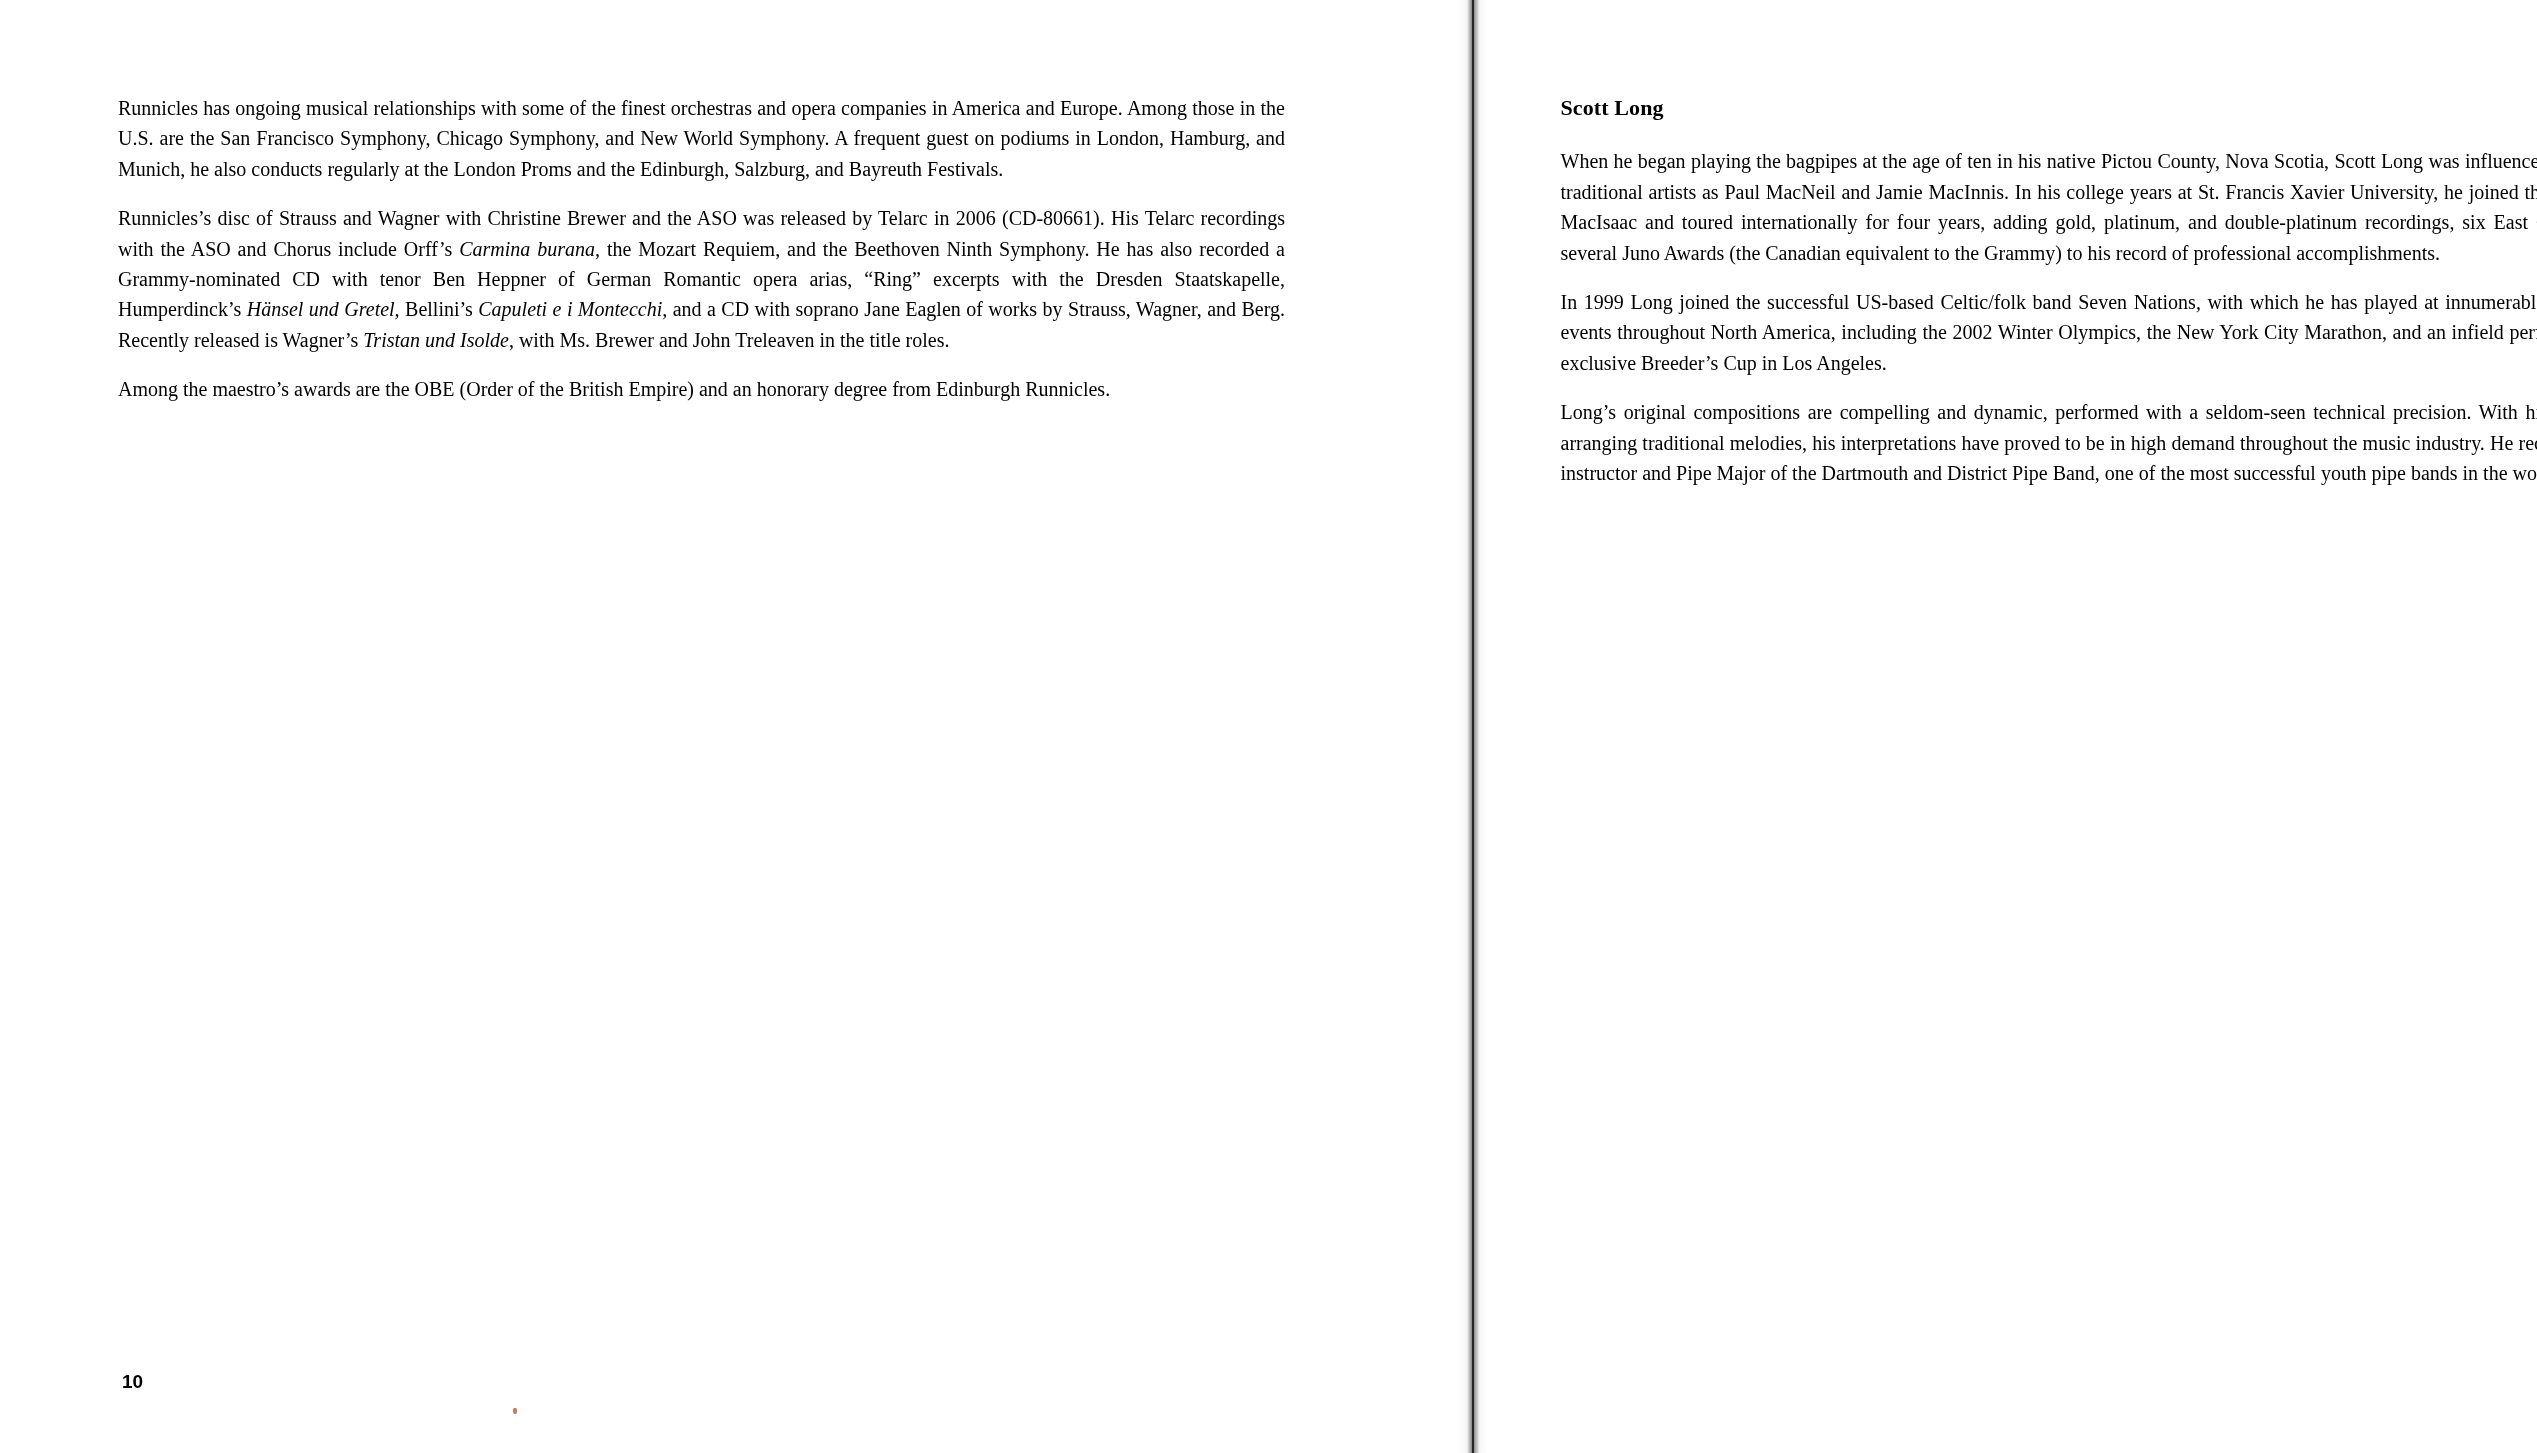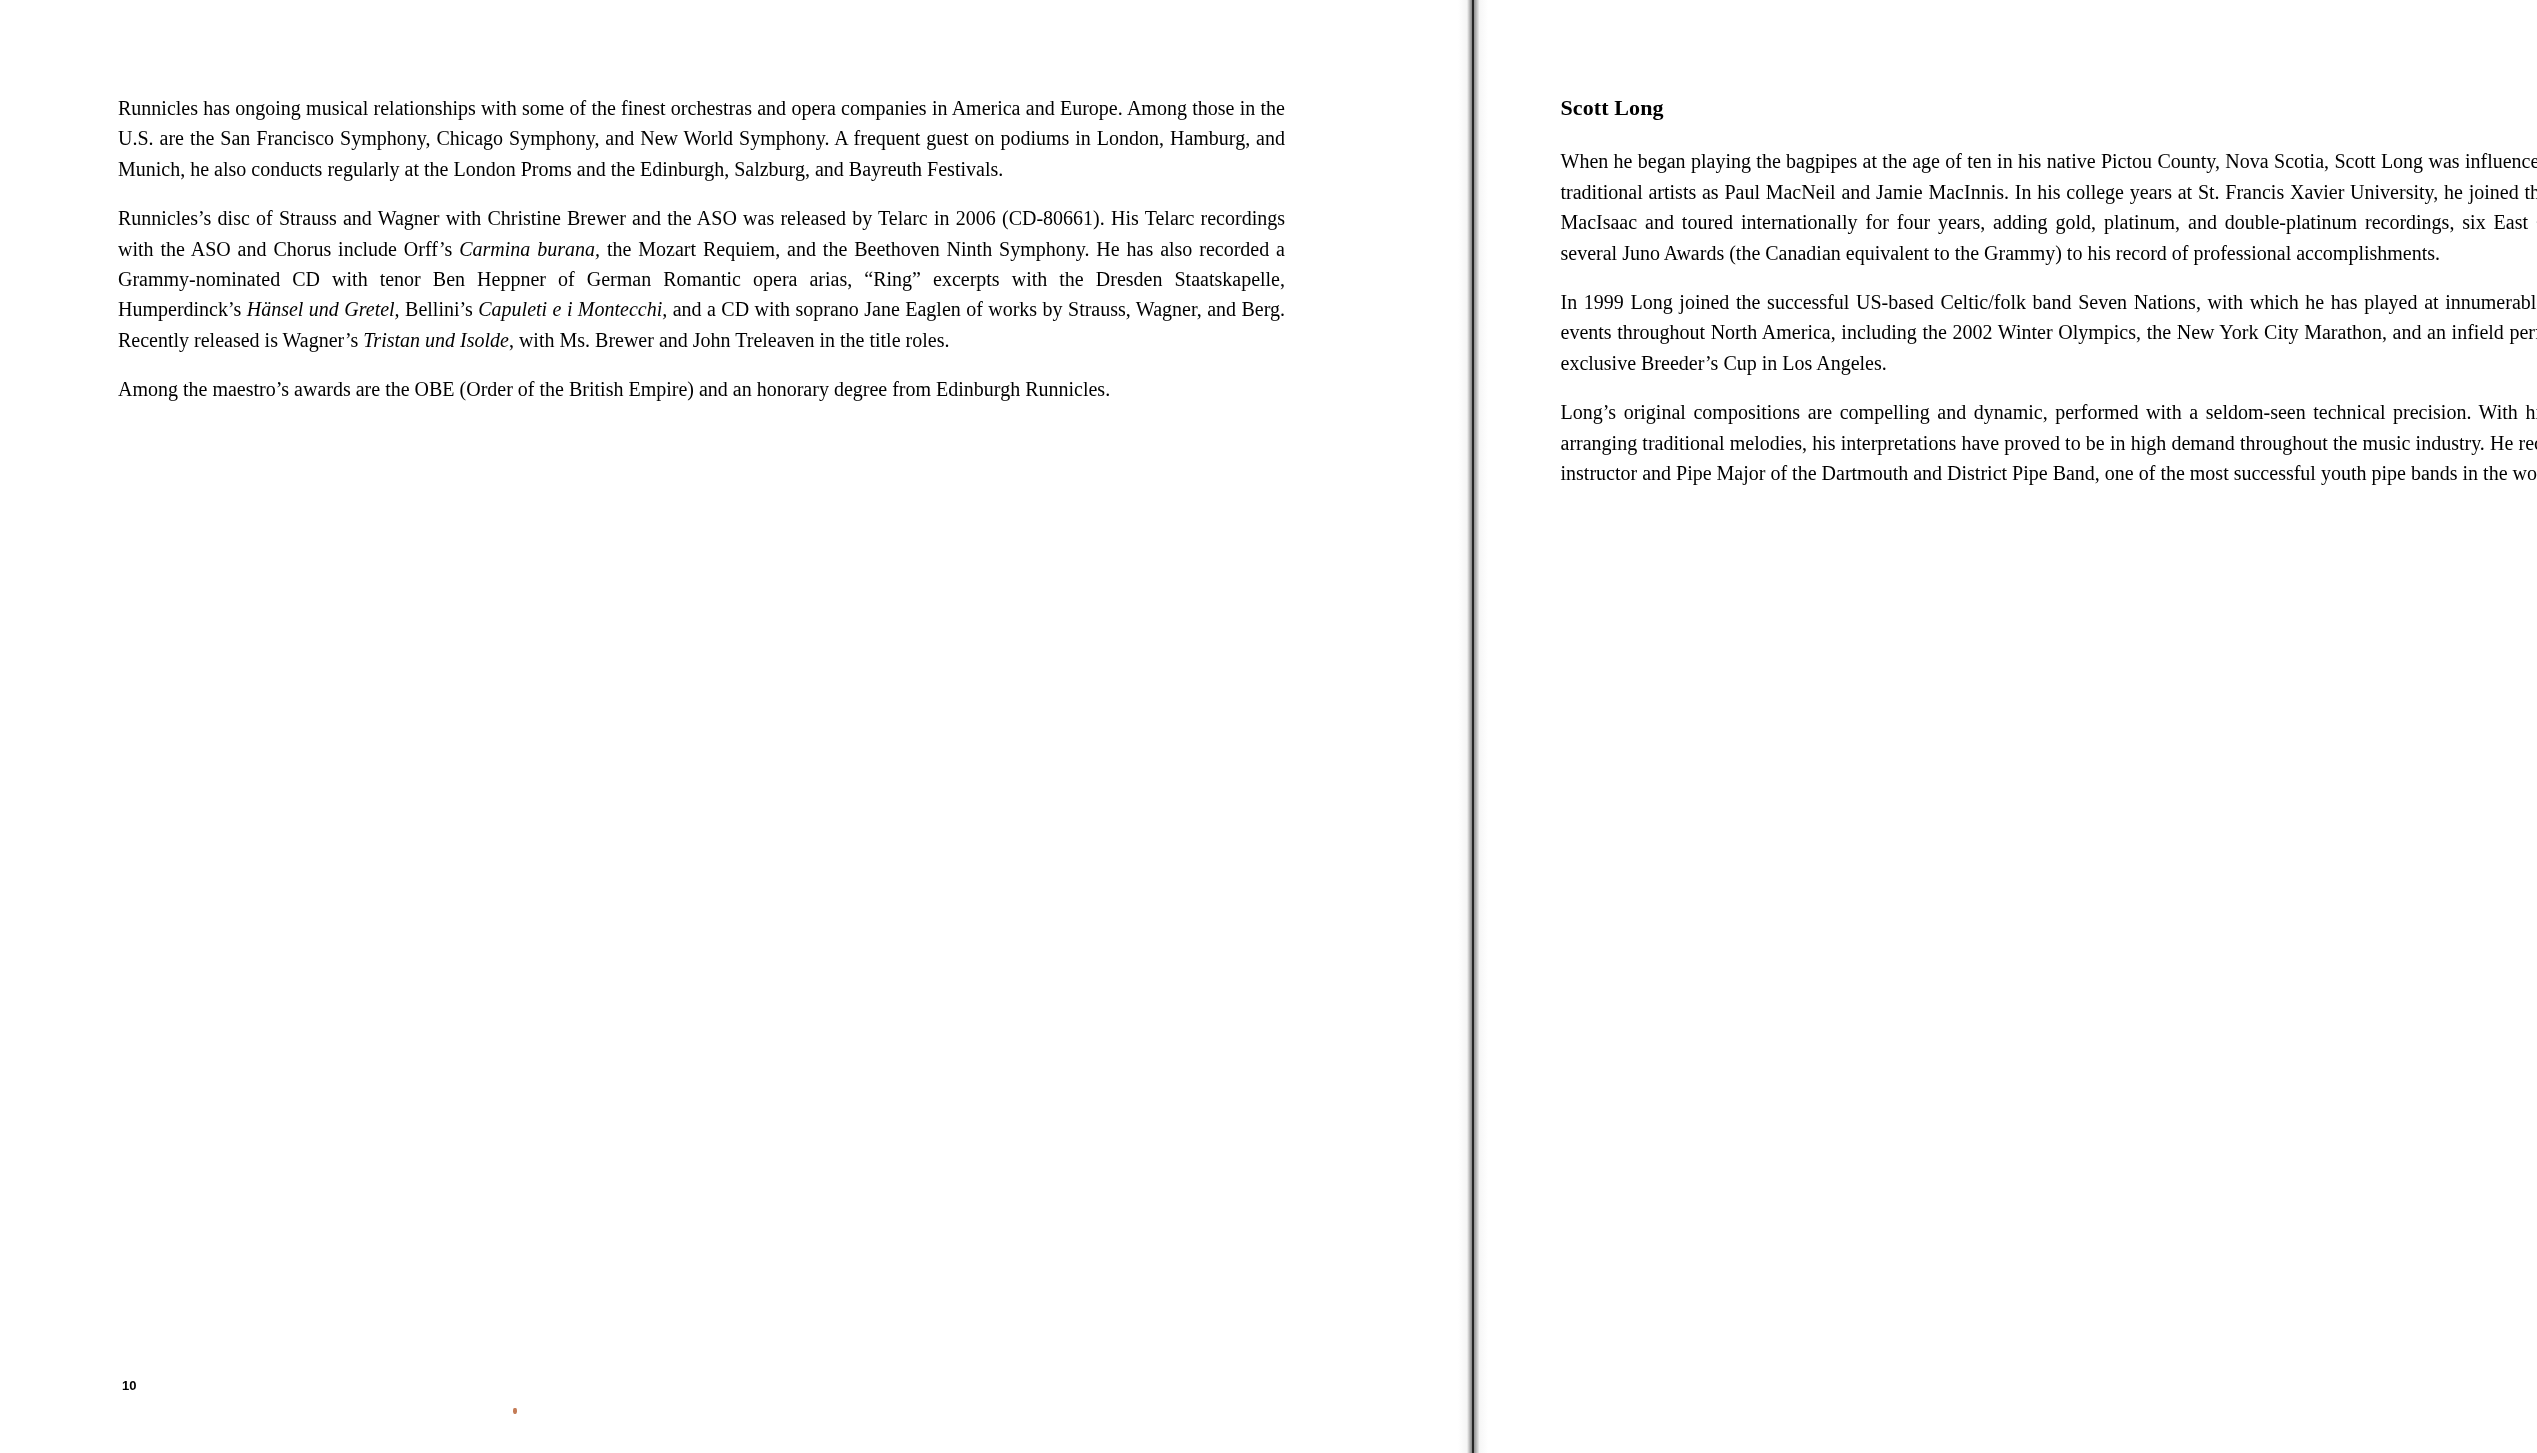--- a/index.html
+++ b/index.html
@@ -99,21 +99,21 @@
     margin: 0 0 22px 0;
     letter-spacing: 0.1px;
     text-align: left;
   }
 
   i { font-style: italic; }
 
   .folio {
     position: absolute;
     bottom: 61px;
-    font-size: 13px;
+    font-size: 19px;
     font-weight: bold;
     font-family: "Liberation Sans", sans-serif;
   }
   .folio-left  { left: 122px; }
 
   .speck {
     position: absolute;
     width: 3.6px;
     height: 6px;
     background: #b0501e;

